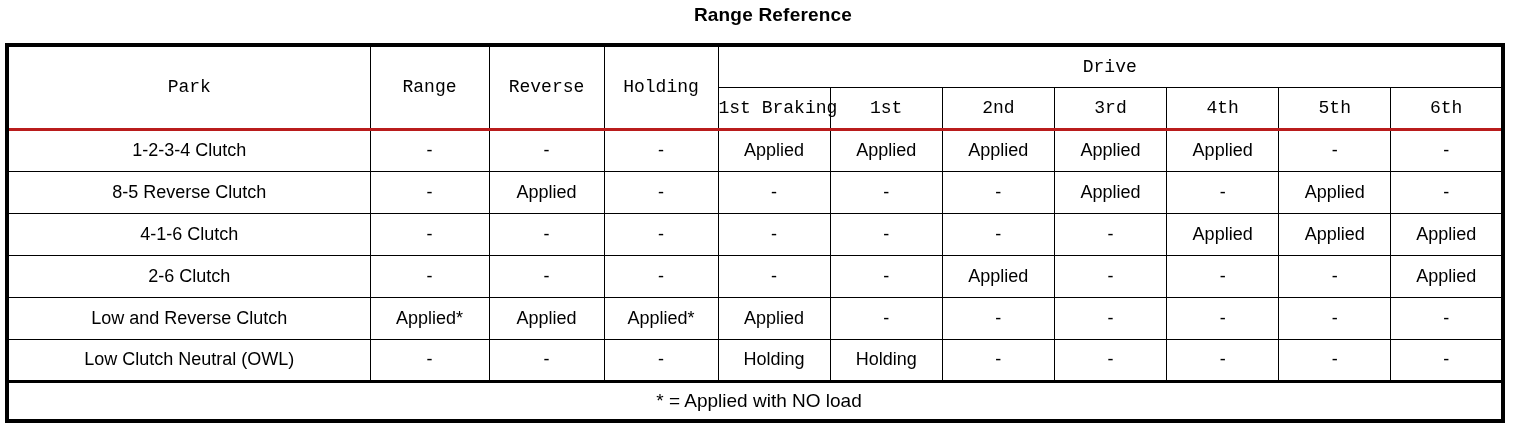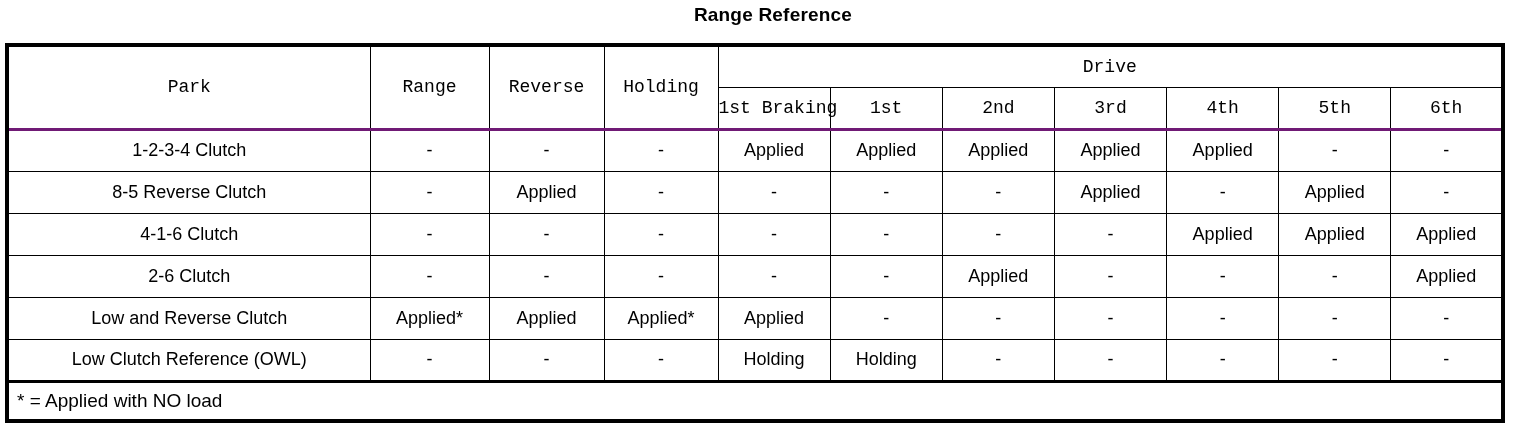--- a/index.html
+++ b/index.html
@@ -78,23 +78,23 @@
   th.col-park { width: 119px; }
   th.col-reverse { width: 115px; }
   th.col-neutral { width: 114px; }
   th.col-d1b { width: 163px; }
   th.col-d { width: 104px; }
   td.rowlabel {
     text-align: left;
     padding-left: 8px;
     font-size: 19px;
   }
-  tr.first-body td { border-top: 3px solid #701a75; }
+  tr.first-body td { border-top: 3px solid #b91c1c; }
   tr.footnote-row td {
-    text-align: left;
+    text-align: center;
     padding-left: 8px;
     font-size: 19px;
     height: 40px;
     border-top: 3px solid #000;
   }
   .hdr-top-cell {
     vertical-align: bottom;
     padding-bottom: 6px;
     height: 87px;
   }
@@ -186,21 +186,21 @@
             <td>Applied*</td>
             <td>Applied</td>
             <td>-</td>
             <td>-</td>
             <td>-</td>
             <td>-</td>
             <td>-</td>
             <td>-</td>
           </tr>
           <tr>
-            <td class="rowlabel">Low Clutch Reference (OWL)</td>
+            <td class="rowlabel">Low Clutch Neutral (OWL)</td>
             <td>-</td>
             <td>-</td>
             <td>-</td>
             <td>Holding</td>
             <td>Holding</td>
             <td>-</td>
             <td>-</td>
             <td>-</td>
             <td>-</td>
             <td>-</td>

